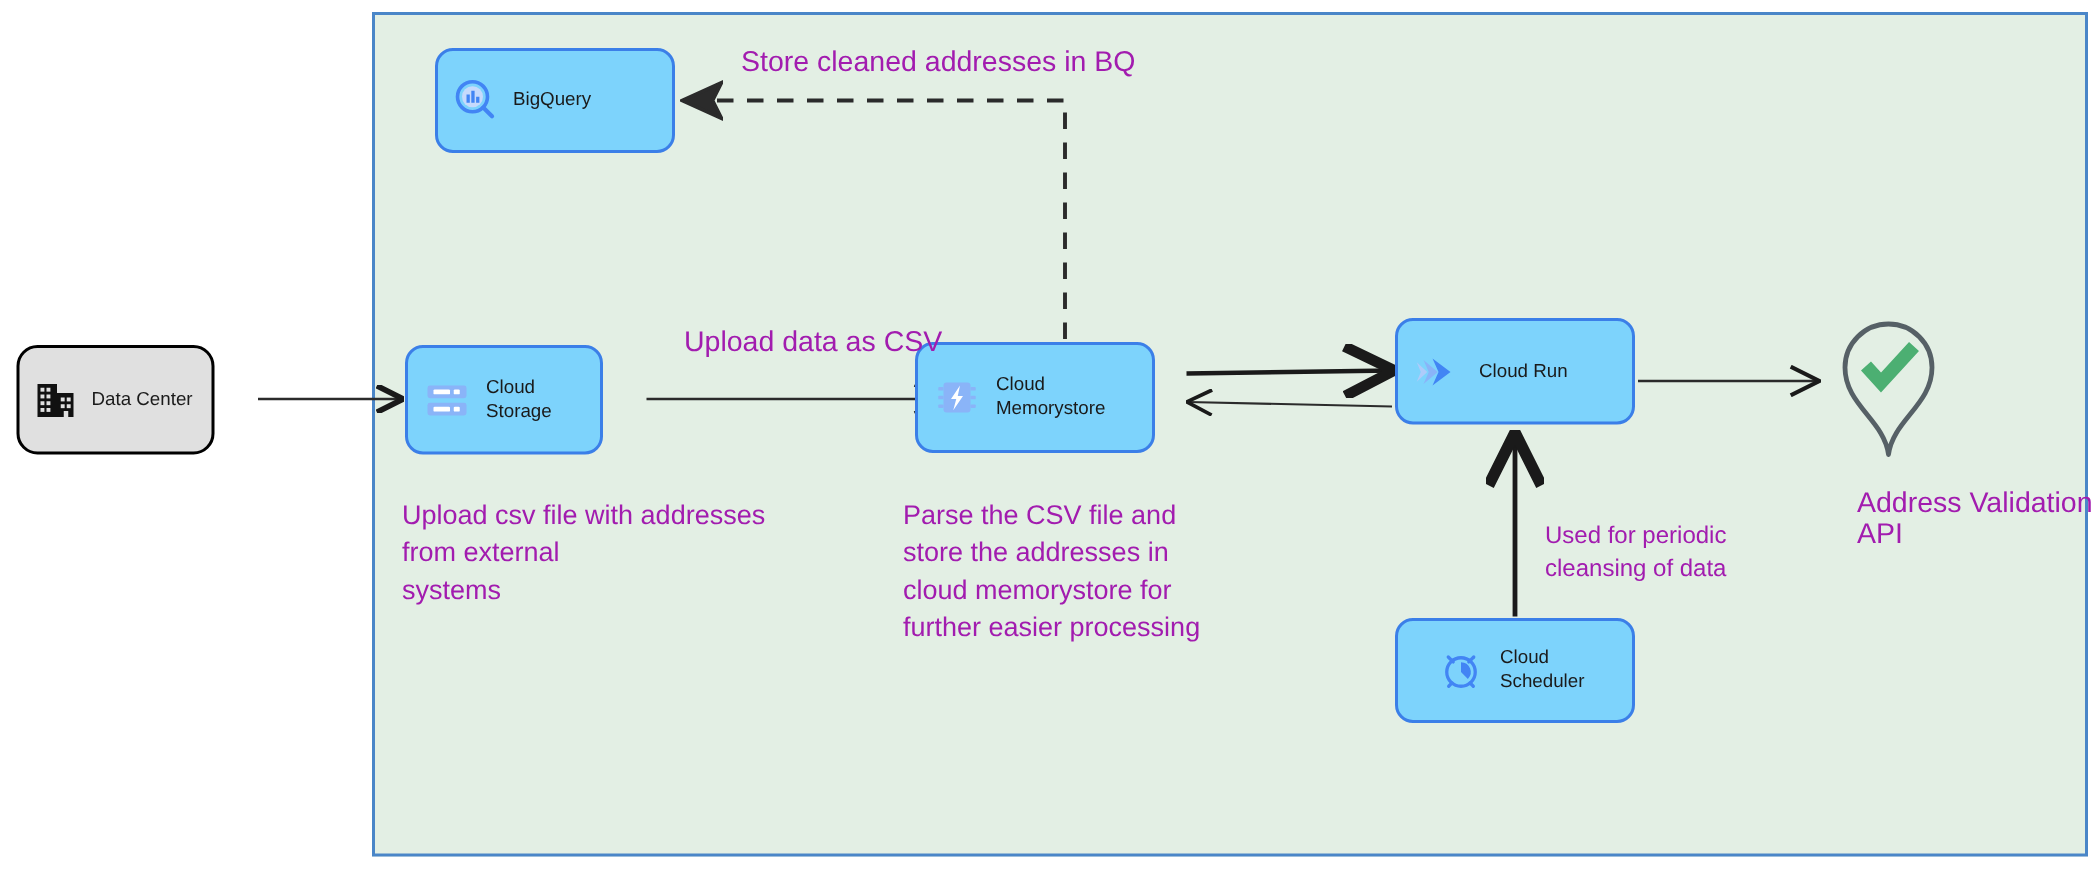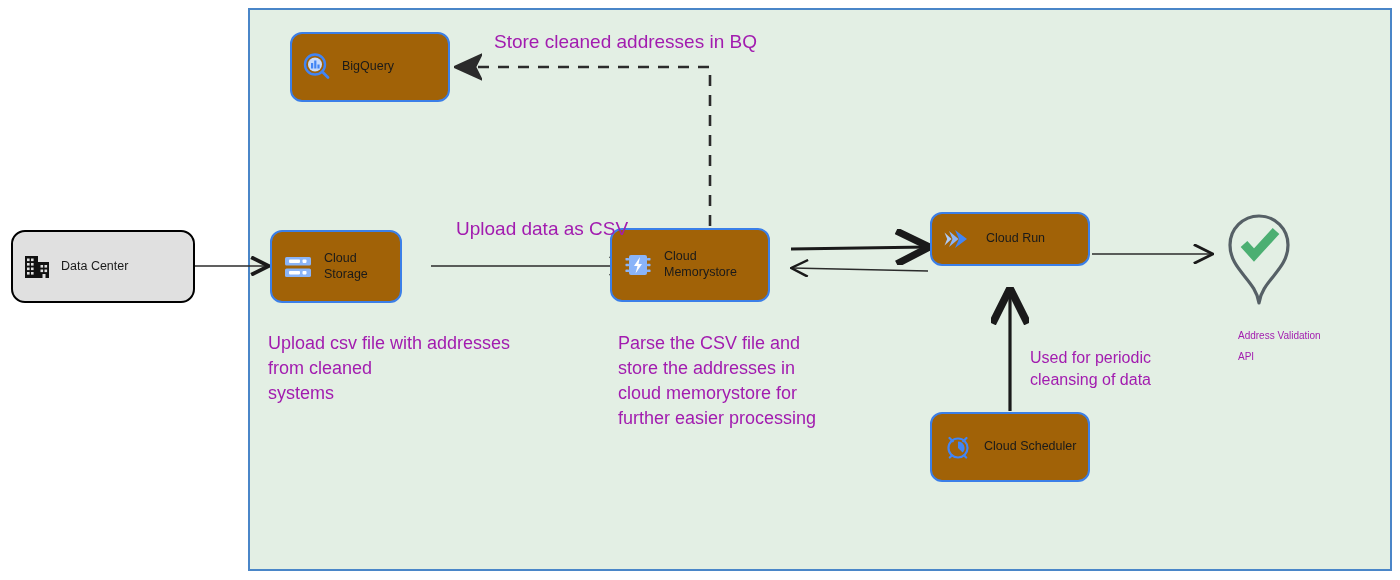--- a/index.html
+++ b/index.html
@@ -31,62 +31,62 @@
     background: #e3efe4;
     border: 2px solid #4a86c8;
     box-sizing: border-box;
   }
 
   
   .node {
     box-sizing: border-box;
     display: flex;
     align-items: center;
-    background: #a16207;
+    background: #7dd3fc;
     border: 2px solid #3b7fe8;
     border-radius: 12px;
   }
   .node .icon-slot {
     flex: 0 0 auto;
     display: flex;
     align-items: center;
     justify-content: center;
   }
   .node .node-label {
     color: #1a1a1a;
     font-size: 12.5px;
     line-height: 1.25;
     white-space: pre-line;
   }
 
   #node-datacenter {
-    left: 11px; top: 230px; width: 184px; height: 73px;
+    left: 11px; top: 230px; width: 132px; height: 73px;
     background: #e0e0e0;
     border: 2.5px solid #000000;
     border-radius: 14px;
   }
   #node-datacenter .node-label { font-size: 12.5px; }
 
   #node-bigquery    { left: 290px; top: 32px;  width: 160px; height: 70px; }
   #node-storage     { left: 270px; top: 230px; width: 132px; height: 73px; }
   #node-memorystore { left: 610px; top: 228px; width: 160px; height: 74px; }
-  #node-cloudrun    { left: 930px; top: 212px; width: 160px; height: 54px; }
-  #node-scheduler   { left: 930px; top: 412px; width: 160px; height: 70px; }
+  #node-cloudrun    { left: 930px; top: 212px; width: 160px; height: 71px; }
+  #node-scheduler   { left: 930px; top: 412px; width: 160px; height: 70px; padding-left: 16px; }
 
   
   .note {
     color: #a21caf;
     white-space: pre-line;
   }
   #label-store-bq     { left: 494px; top: 31px;  font-size: 19px; }
   #label-export-csv   { left: 456px; top: 218px; font-size: 19px; }
   #note-upload        { left: 268px; top: 331px; font-size: 18px; line-height: 25px; }
-  #note-parse         { left: 618px; top: 331px; font-size: 18px; line-height: 25px; }
+  #note-parse         { left: 602px; top: 331px; font-size: 18px; line-height: 25px; }
   #note-periodic      { left: 1030px; top: 347px; font-size: 16px; line-height: 22px; }
-  #label-address-api  { left: 1238px; top: 325px; font-size: 10px; line-height: 21px; }
+  #label-address-api  { left: 1238px; top: 325px; font-size: 19px; line-height: 21px; }
 
   
   #node-address-api {
     left: 1222px; top: 208px; width: 74px; height: 100px;
   }
 </style>
 </head>
 <body>
 
 <div id="cloud-panel" class="abs"></div>
@@ -237,21 +237,21 @@
   </svg>
 </div>
 <div id="label-address-api" class="abs note">Address Validation
 API</div>
 
 <div id="label-store-bq" class="abs note">Store cleaned addresses in BQ</div>
 
 <div id="label-export-csv" class="abs note">Upload data as CSV</div>
 
 <div id="note-upload" class="abs note">Upload csv file with addresses
-from cleaned
+from external
 systems</div>
 
 <div id="note-parse" class="abs note">Parse the CSV file and
 store the addresses in
 cloud  memorystore for
 further easier processing</div>
 
 <div id="note-periodic" class="abs note">Used for periodic
 cleansing of data</div>
 

